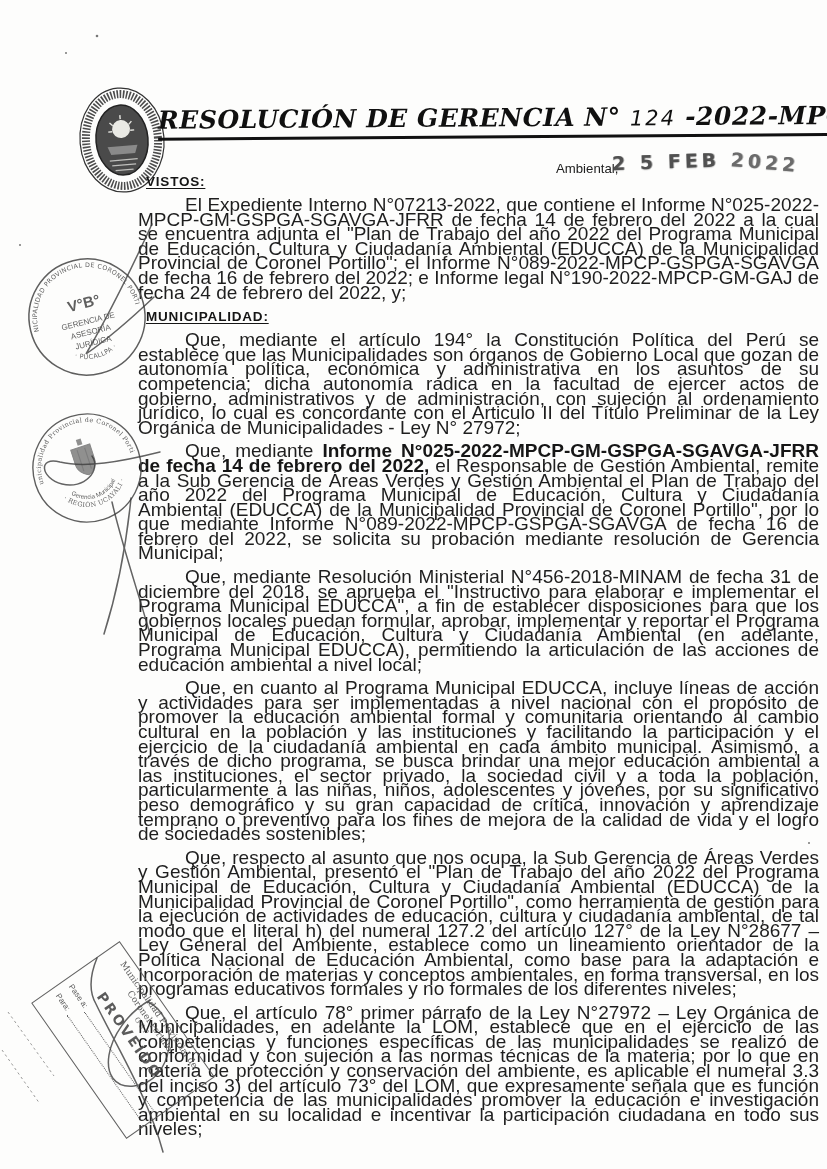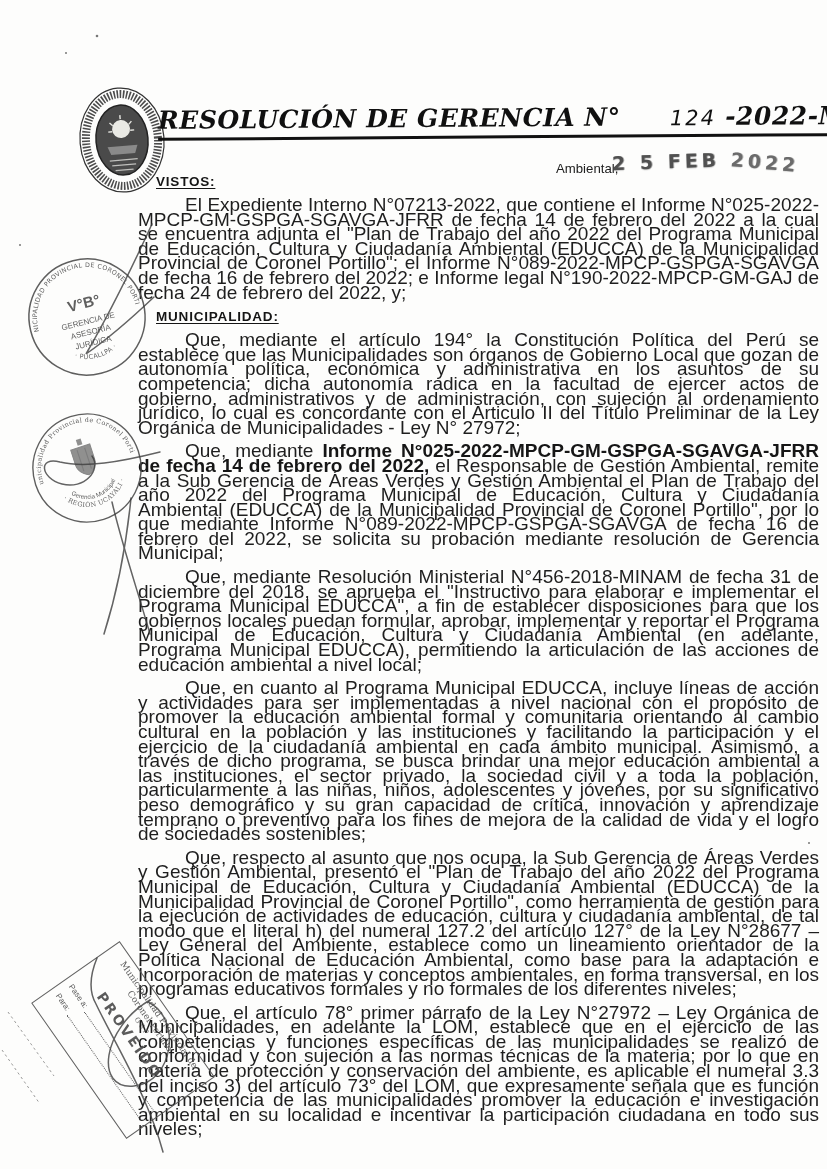--- a/index.html
+++ b/index.html
@@ -10,35 +10,35 @@
   }
 
   
   .seal { position:absolute; left:76px; top:84px; transform:rotate(-5deg); }
   .title {
     position:absolute; left:158px; top:103px;
     font-family:"DejaVu Serif", serif; font-style:italic; font-weight:bold;
     font-size:25px; letter-spacing:.5px; color:#101010; white-space:nowrap;
     border-bottom:3px solid #111; padding-bottom:3px; transform:rotate(-.4deg);
   }
-  .title .num { font-family:"DejaVu Sans", sans-serif; font-weight:400; font-size:21px; font-style:italic; letter-spacing:2px;margin-left:40px; }
+  .title .num { font-family:"DejaVu Sans", sans-serif; font-weight:400; font-size:21px; font-style:italic; letter-spacing:2px; }
   .dateline-place { position:absolute; left:556px; top:161px; font-size:13.2px; }
   .date-stamp {
     position:absolute; left:612px; top:149px;
     font-family:"DejaVu Sans", sans-serif; font-weight:bold; font-size:19px;
     letter-spacing:4px; color:#3a3a3a; opacity:.88; transform:rotate(-2deg);
     text-shadow:1px 0 0 rgba(70,70,70,.45), 0 1px 1px rgba(90,90,90,.3);
     white-space:nowrap;
   }
   .date-stamp .year { display:inline-block; transform:rotate(7deg) translateY(4px); opacity:.85; }
 
   
   .content { position:absolute; left:138px; top:174px; width:681px; }
   .content h3 {
-    margin:0 18px 9px; font-size:13.5px; letter-spacing:.8px; color:#151515;
+    margin:0 8px 9px; font-size:13.5px; letter-spacing:.8px; color:#151515;
     text-decoration:underline; text-underline-offset:2px;
   }
   .content p {
     margin:0 0 9px; font-size:19px; line-height:14.6px; text-align:justify;
     text-indent:47px; color:#1e1e1e;
   }
   .content p strong { font-weight:bold; color:#161616; }
 
   
   .stamp-round { position:absolute; color:#4e4e4e; opacity:.9; }

